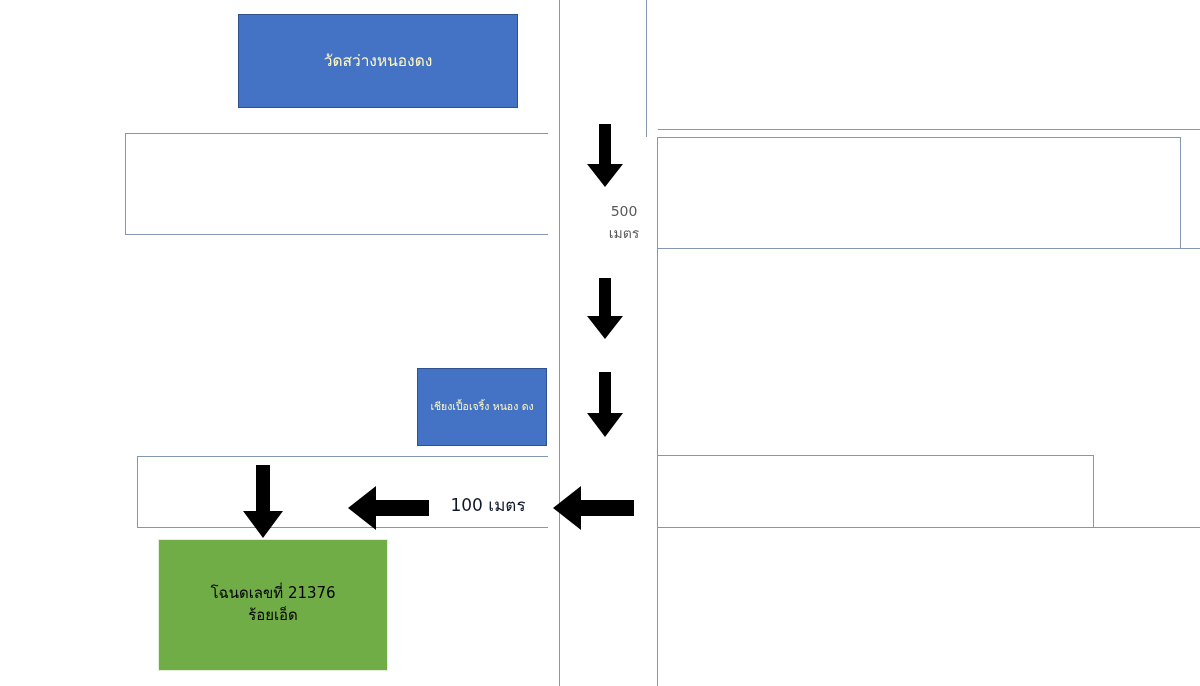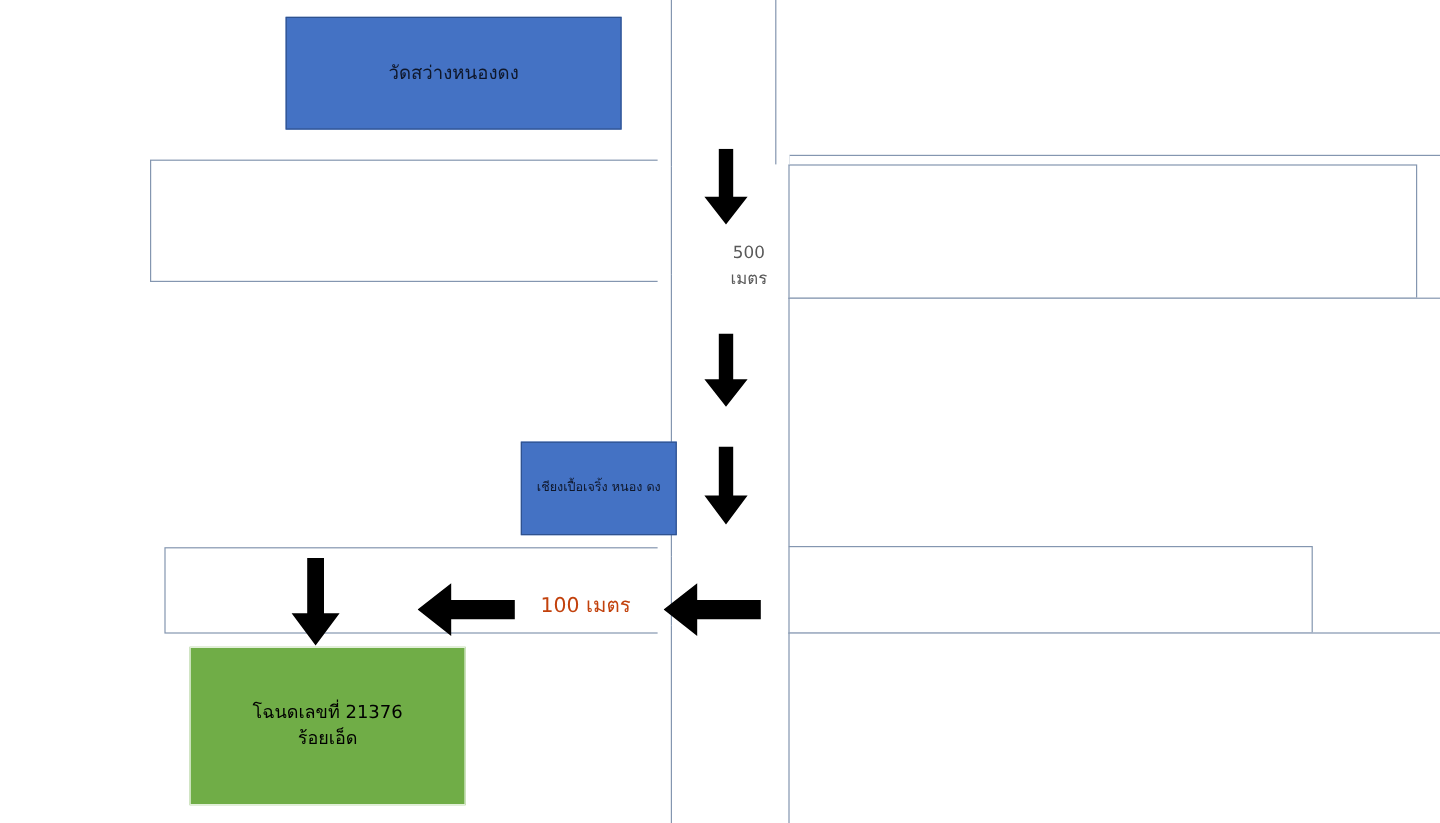--- a/index.html
+++ b/index.html
@@ -27,21 +27,21 @@
   }
 
   
   .landmark {
     position: absolute;
     box-sizing: border-box;
     display: flex;
     align-items: center;
     justify-content: center;
     text-align: center;
-    color: #0f172a;
+    color: #fef9c3;
     line-height: 1.45;
     padding: 2px 6px;
   }
   .landmark-blue {
     background: #4472c4;
     border: 1.4px solid #2f528f;
   }
   .landmark-green {
     background: #70ad47;
     border: 1.4px solid #e2efd9;
@@ -49,21 +49,20 @@
   }
   #landmark-temple {
     left: 238px; top: 14px;
     width: 280px; height: 94px;
     font-size: 15.5px;
   }
   #landmark-village {
     left: 417px; top: 368px;
     width: 130px; height: 78px;
     font-size: 10.5px;
-    margin-left: 17px;
   }
   #landmark-parcel {
     left: 158px; top: 539px;
     width: 230px; height: 132px;
     font-size: 15px;
     flex-direction: column;
     justify-content: center;
   }
   #landmark-parcel .pline { display: block; width: 100%; }
 
@@ -82,21 +81,21 @@
     text-align: left;
   }
   #dist-500-label {
     left: 578px; top: 200px;
     width: 92px;
   }
   #dist-100-label {
     left: 432px; top: 492px;
     width: 112px;
     font-size: 17px;
-    color: #c2410c;
+    color: #0f172a;
     text-align: center;
   }
 
   
   .arrow { position: absolute; }
   .arrow svg { display: block; }
 </style>
 </head>
 <body>
 

